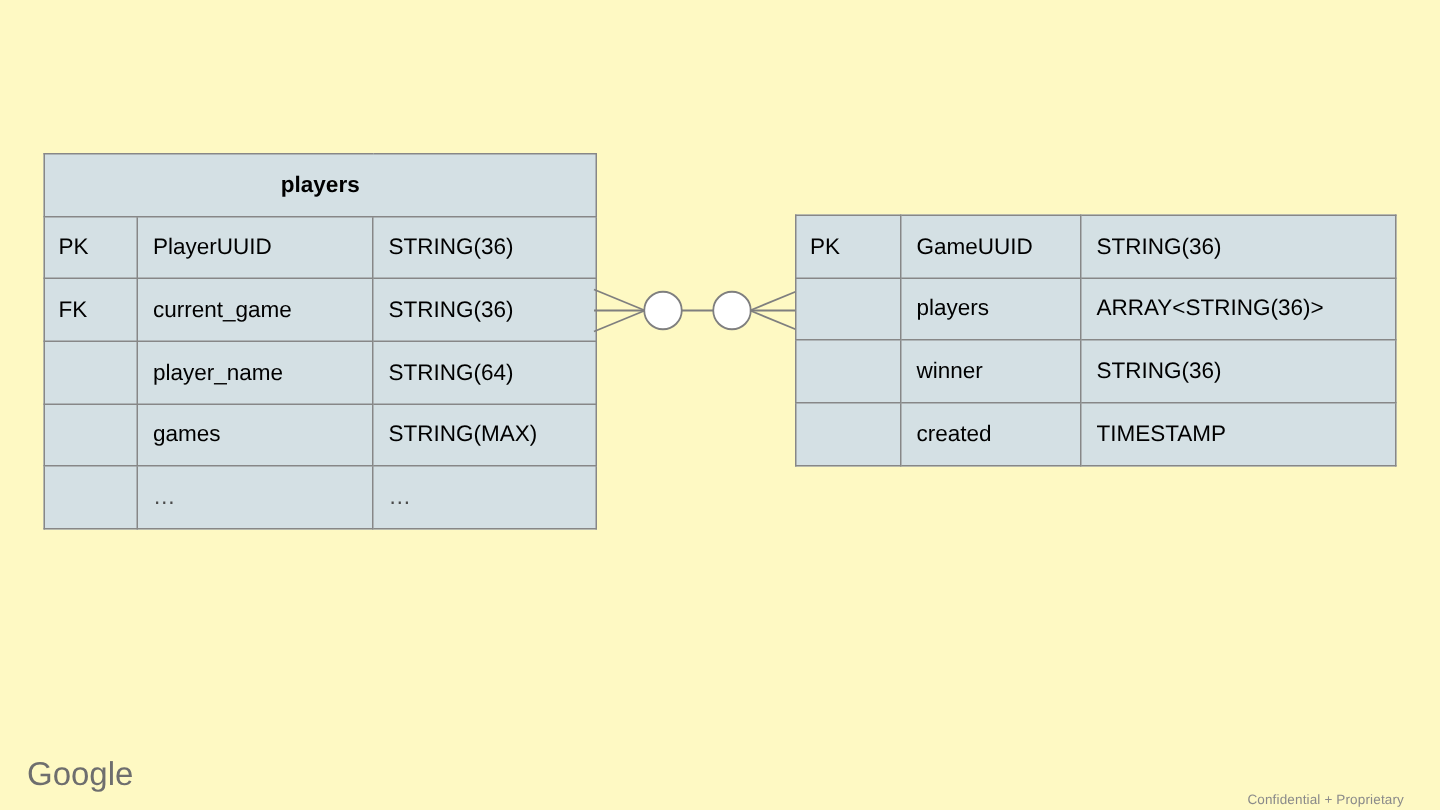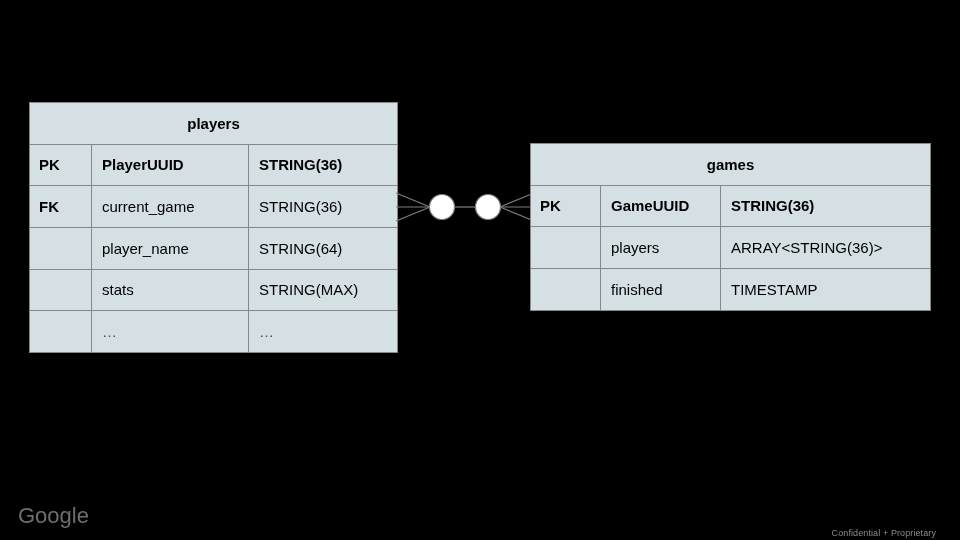--- a/index.html
+++ b/index.html
@@ -9,21 +9,21 @@
     background: #ffffff;
   }
   body {
     font-family: "Liberation Sans", sans-serif;
     -webkit-font-smoothing: antialiased;
   }
   #slide {
     position: relative;
     width: 960px;
     height: 540px;
-    background: #000000;
+    background: #fef9c3;
     overflow: hidden;
   }
 
   
   .entity {
     position: absolute;
     border-collapse: collapse;
     table-layout: fixed;
     background: #d4e0e4;
     border: 1px solid #878787;
@@ -40,24 +40,24 @@
     overflow: hidden;
   }
   .entity tr { height: 41.7px; }
   .entity .title-cell {
     text-align: center;
     font-weight: bold;
     font-size: 15px;
     padding: 0 6px;
   }
   .entity .key-cell {
-    font-weight: bold;
+    font-weight: normal;
     padding-left: 9px;
   }
-  .entity .bold-row td { font-weight: bold; }
+  .entity .bold-row td { font-weight: normal; }
   .entity .ellipsis { color: #4a4a4a; letter-spacing: 1px; }
 
   
   #players-table { left: 29px; top: 102px; width: 368px; }
   #players-table col.c-key  { width: 62px; }
   #players-table col.c-name { width: 157px; }
   #players-table col.c-type { width: 149px; }
 
   
   #games-table { left: 530px; top: 143px; width: 400px; }
@@ -119,21 +119,21 @@
         <td>current_game</td>
         <td>STRING(36)</td>
       </tr>
       <tr>
         <td class="key-cell"></td>
         <td>player_name</td>
         <td>STRING(64)</td>
       </tr>
       <tr>
         <td class="key-cell"></td>
-        <td>stats</td>
+        <td>games</td>
         <td>STRING(MAX)</td>
       </tr>
       <tr>
         <td class="key-cell"></td>
         <td class="ellipsis">…</td>
         <td class="ellipsis">…</td>
       </tr>
     </tbody>
   </table>
 
@@ -158,36 +158,38 @@
     </svg>
   </div>
 
   <table class="entity" id="games-table">
     <colgroup>
       <col class="c-key">
         <col class="c-name">
         <col class="c-type">
     </colgroup>
     <tbody>
-      <tr>
-        <td class="title-cell" colspan="3">games</td>
-      </tr>
       <tr class="bold-row">
         <td class="key-cell">PK</td>
         <td>GameUUID</td>
         <td>STRING(36)</td>
       </tr>
       <tr>
         <td class="key-cell"></td>
         <td>players</td>
         <td>ARRAY&lt;STRING(36)&gt;</td>
       </tr>
       <tr>
         <td class="key-cell"></td>
-        <td>finished</td>
+        <td>winner</td>
+        <td>STRING(36)</td>
+      </tr>
+      <tr>
+        <td class="key-cell"></td>
+        <td>created</td>
         <td>TIMESTAMP</td>
       </tr>
     </tbody>
   </table>
 
   <div id="brand-logo">Google</div>
   <div id="confidential-note">Confidential + Proprietary</div>
 
 </div>
 

